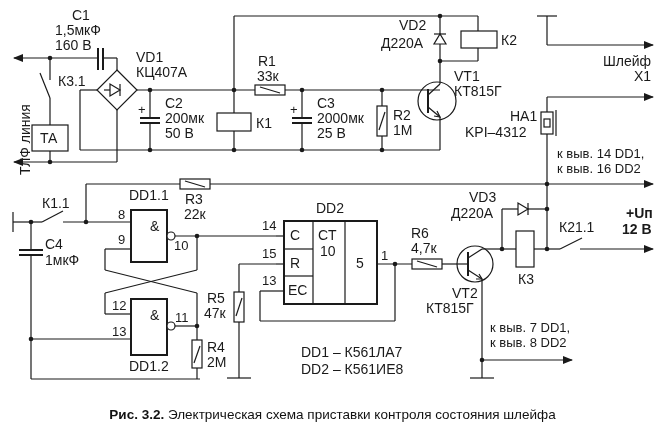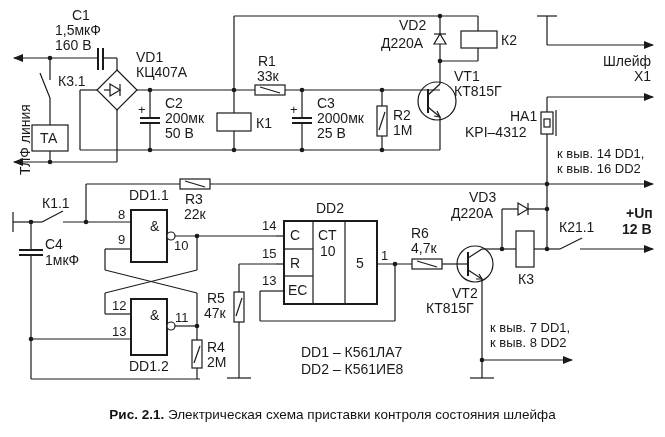--- a/index.html
+++ b/index.html
@@ -348,13 +348,13 @@
     <text class="lbl bold" x="626" y="218">+Uп</text>
     <text class="lbl bold" x="622" y="234">12 В</text>
   </g>
 
   <g>
     <text class="lbl" x="301" y="357">DD1 – К561ЛА7</text>
     <text class="lbl" x="301" y="374">DD2 – К561ИЕ8</text>
   </g>
 </svg>
 
-<div class="cap"><b>Рис. 2.1.</b><span> Электрическая схема приставки контроля состояния шлейфа</span></div>
+<div class="cap"><b>Рис. 3.2.</b><span> Электрическая схема приставки контроля состояния шлейфа</span></div>
 
 </body></html>

